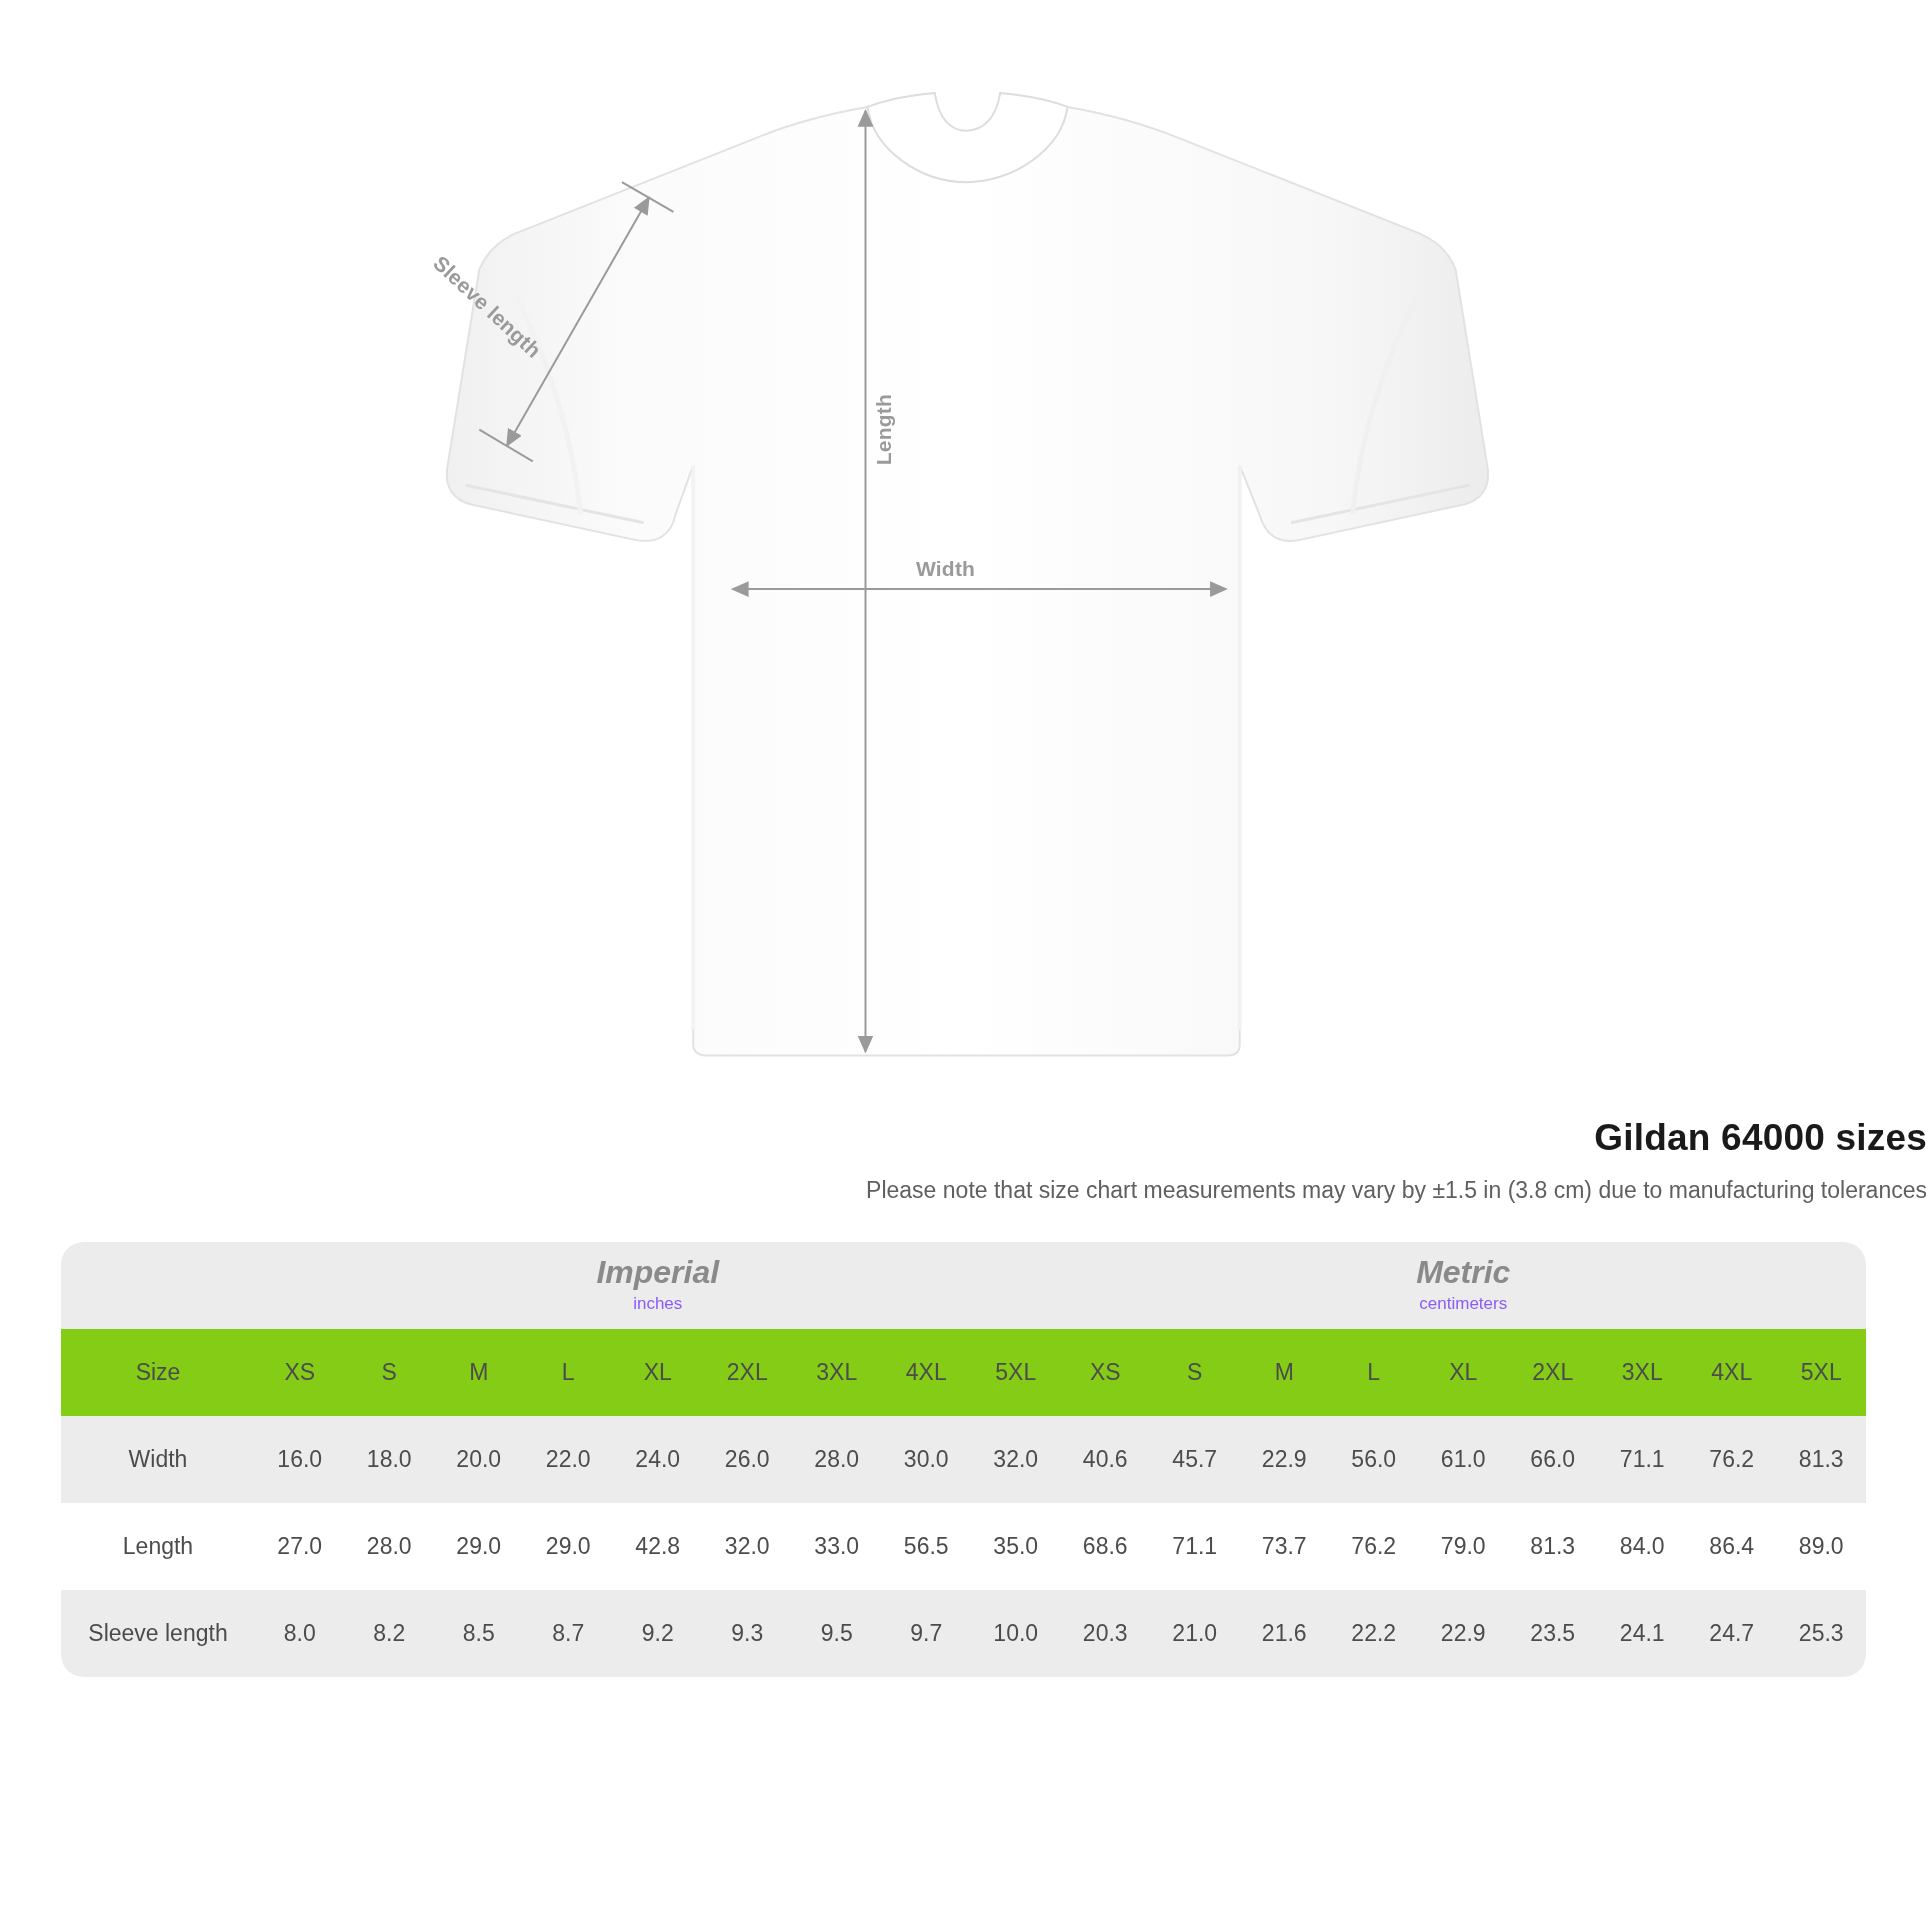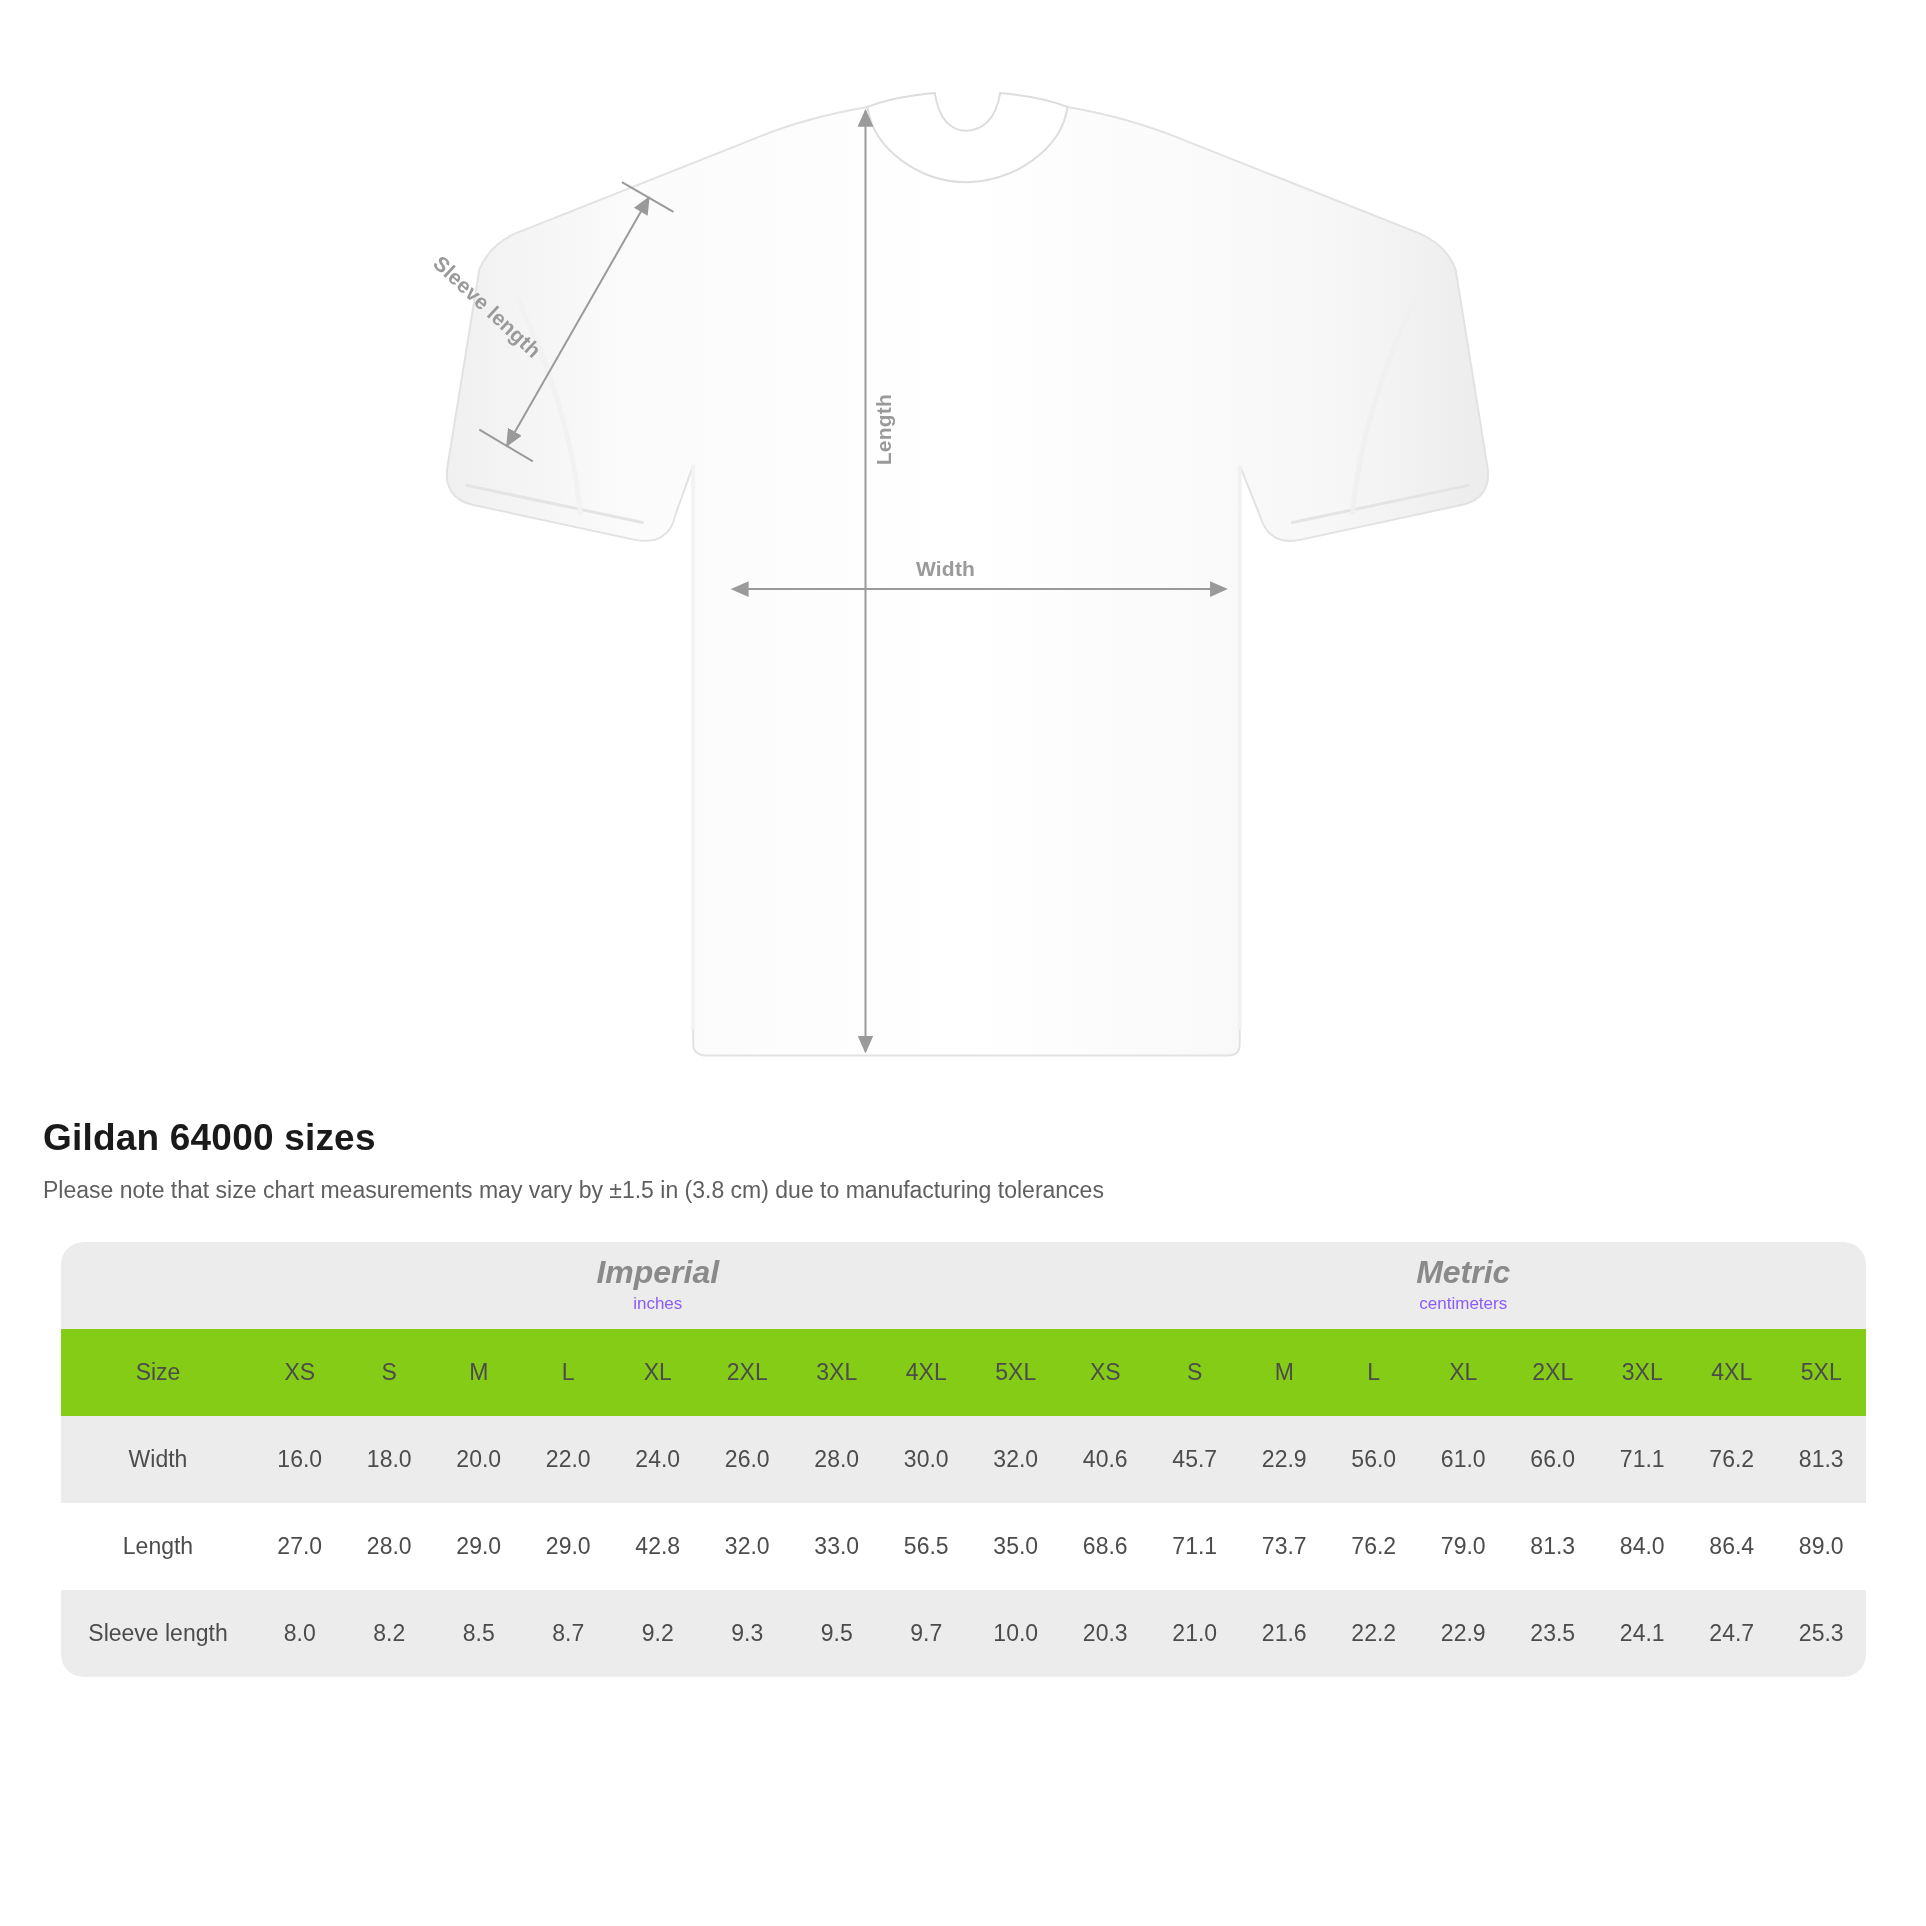--- a/index.html
+++ b/index.html
@@ -51,21 +51,21 @@
   .label-sleeve {
     left: 475px;
     top: 238px;
     transform: rotate(-47deg);
     transform-origin: center center;
     writing-mode: vertical-rl;
   }
 
   
   .heading-block {
-    text-align: left;
+    text-align: right;
     margin-top: 18px;
     margin-left: 43px;
   }
   .chart-title {
     font-size: 37px;
     font-weight: bold;
     color: #1a1a1a;
     margin: 0 0 18px 0;
     letter-spacing: 0.2px;
   }

